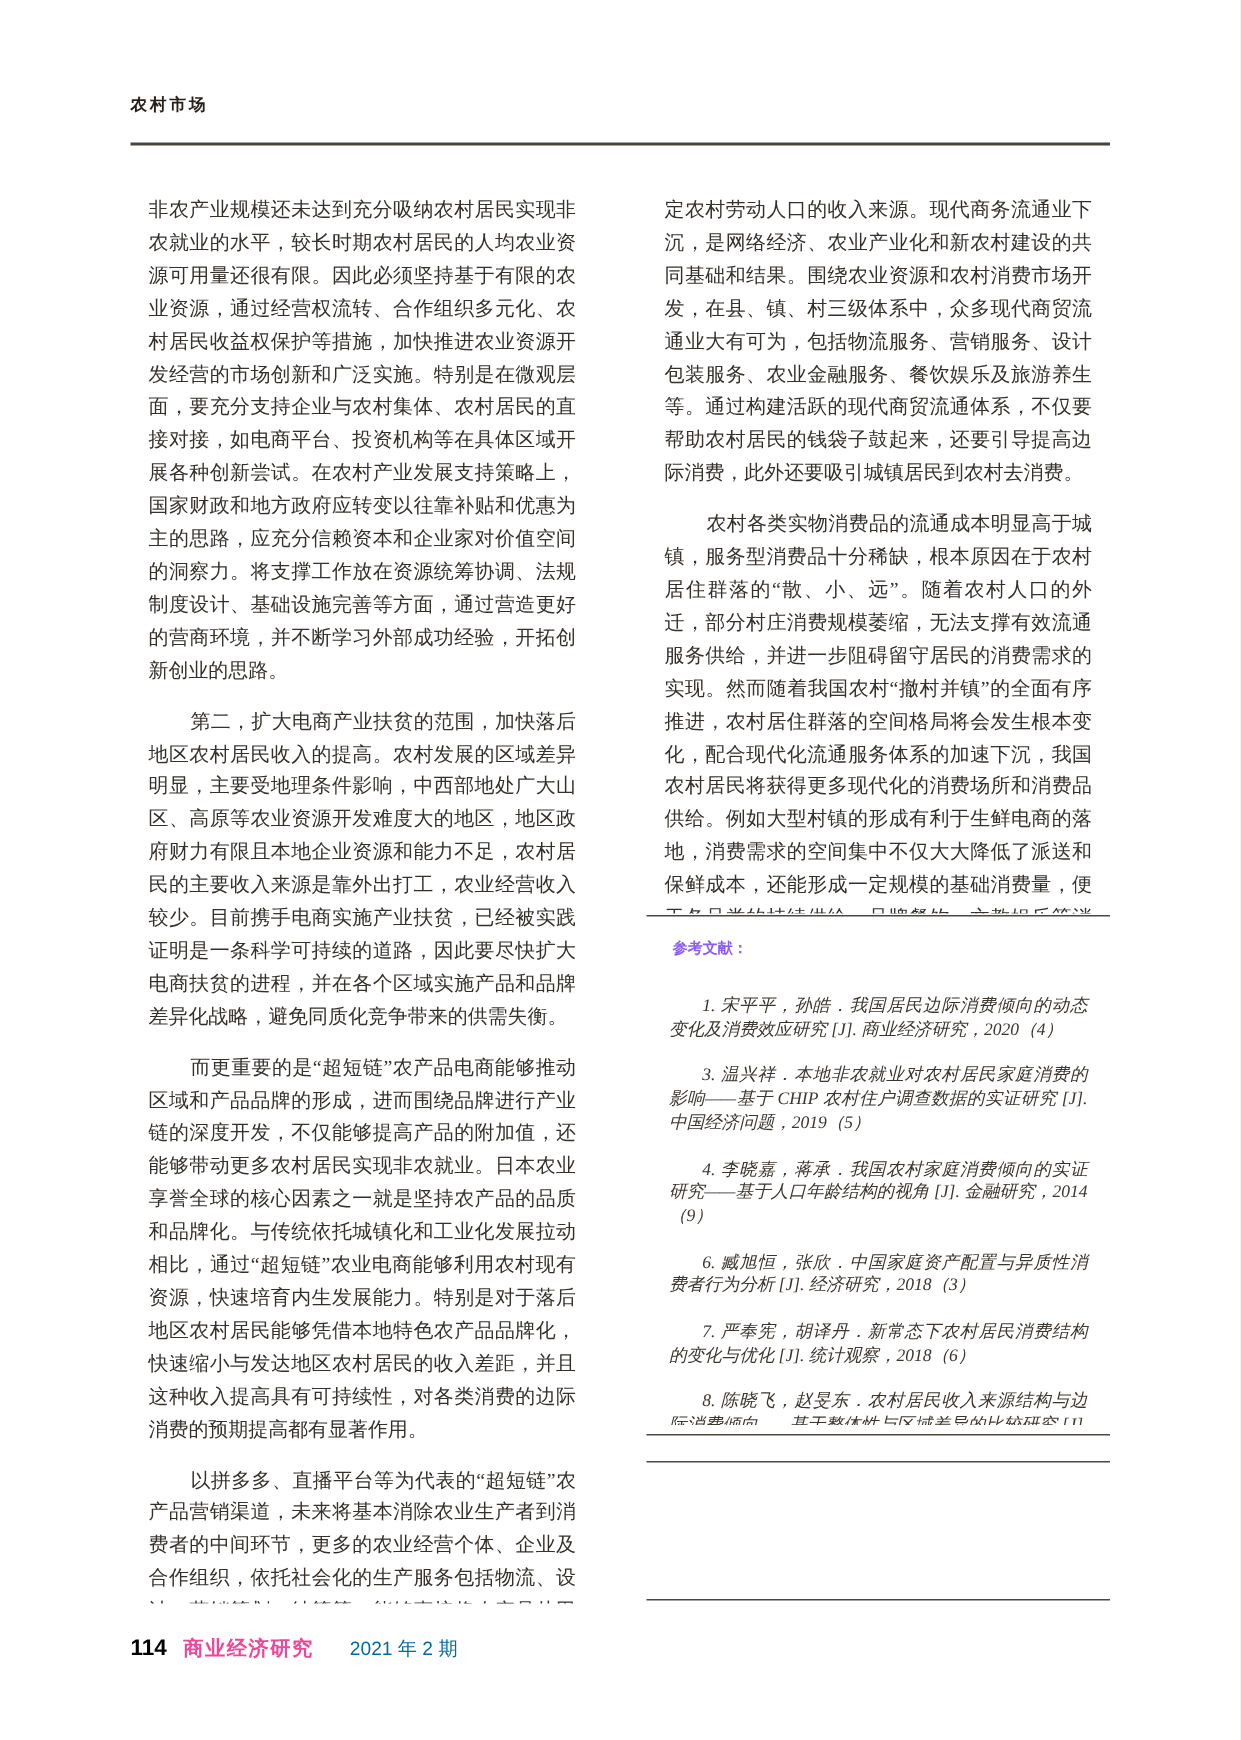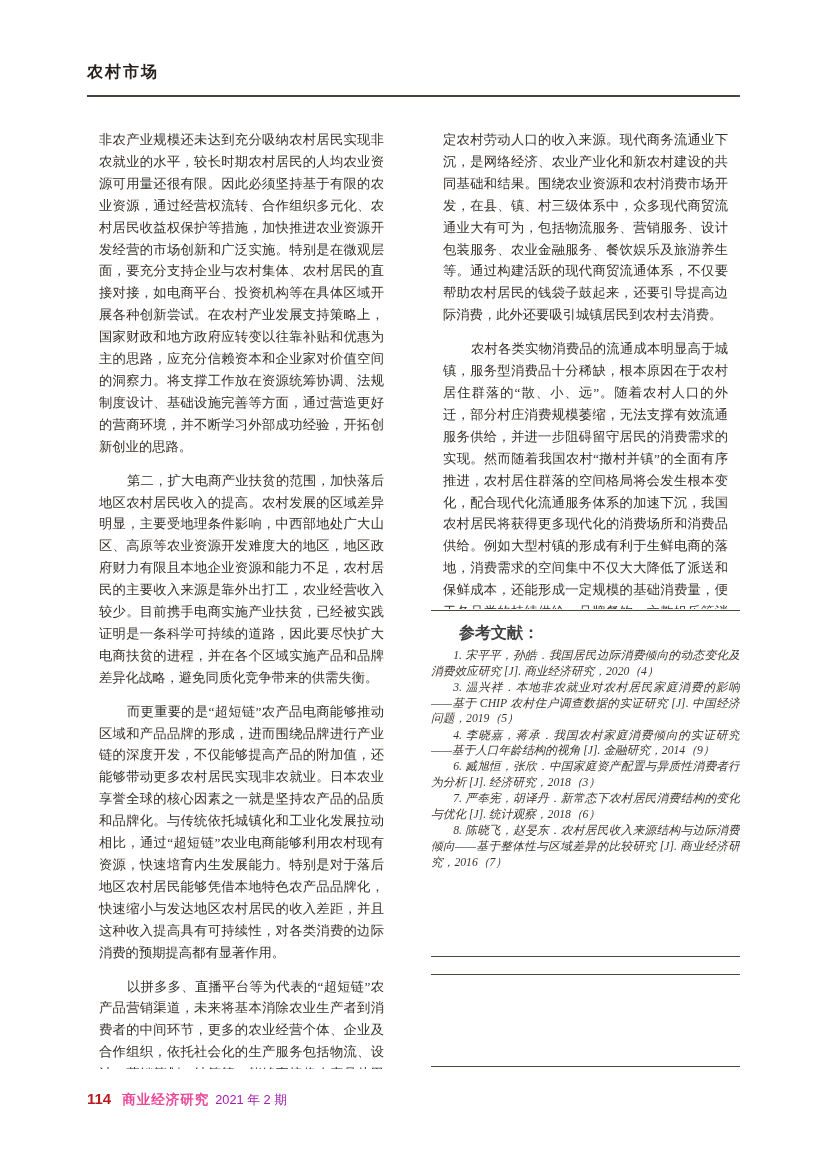--- a/index.html
+++ b/index.html
@@ -11,21 +11,21 @@
     background: #ffffff;
     overflow: hidden;
     font-family: "Liberation Serif", "DejaVu Serif", serif;
   }
   .section-header {
     position: absolute;
     left: 87px;
     top: 62px;
     font-family: "Liberation Sans", "DejaVu Sans", sans-serif;
     font-weight: bold;
-    font-size: 16px;
+    font-size: 11px;
     letter-spacing: 2px;
     color: #271f19;
   }
   .header-rule {
     position: absolute;
     left: 87px;
     top: 95px;
     width: 653px;
     height: 2px;
     background: #4a433c;
@@ -53,31 +53,31 @@
   .sep-double {
     position: absolute; left: 0; right: 0; top: 839px; height: 17px;
     border-top: 1px solid #4e4740;
     border-bottom: 1px solid #4e4740;
   }
   .rule2 { top: 949px; }
   .block-title {
     position: absolute; left: 0; right: 5px;
     font-family: "Liberation Sans", "DejaVu Sans", sans-serif;
     font-weight: bold;
-    font-size: 16px;
-    color: #404040;
+    font-size: 10px;
+    color: #8b5cf6;
     text-indent: 1.75em;
   }
   .refs-title { top: 505px; }
   .author-title { top: 868px; }
   .refs-list {
     position: absolute; left: 0; right: 0; top: 531px; height: 302px; overflow: hidden;
   }
   .refs-list p, .author-bio p {
-    margin: 0;
+    margin: 15px;
     font-style: italic;
     font-size: 11.7px;
     line-height: 15.7px;
     color: #3c352d;
     text-align: justify;
     text-justify: inter-character;
     text-indent: 1.9em;
   }
   .refs-list p { margin-bottom: 0.5px; }
   .author-bio {
@@ -85,23 +85,23 @@
   }
   .author-bio p { line-height: 17.6px; font-size: 11.9px; }
   .footer {
     position: absolute;
     left: 87px;
     top: 1090px;
     display: flex;
     align-items: baseline;
     font-family: "Liberation Sans", "DejaVu Sans", sans-serif;
   }
-  .page-number { font-weight: bold; font-size: 15px; color: #b91c1c; }
+  .page-number { font-weight: bold; font-size: 15px; color: #000000; }
   .journal-name { font-weight: bold; font-size: 13.5px; color: #ec4899; margin-left: 11px; letter-spacing: 1px; }
-  .issue-label { font-size: 12.8px; color: #a21caf; margin-left: 6px; }
+  .issue-label { font-size: 12.8px; color: #0369a1; margin-left: 24px; }
 </style>
 </head>
 <body>
 
 <div class="page">
 
   <div class="section-header">农村市场</div>
   <div class="header-rule"></div>
 
   <div class="col col-left">

